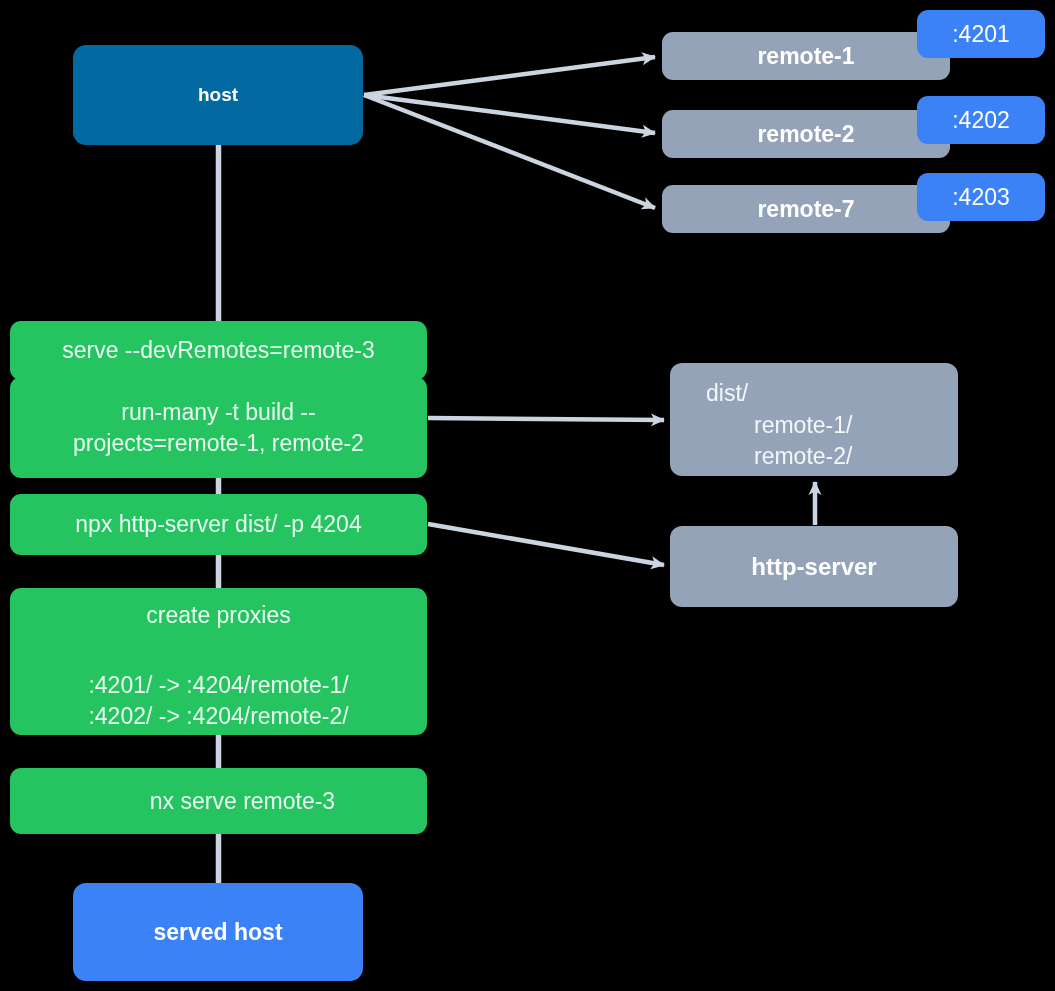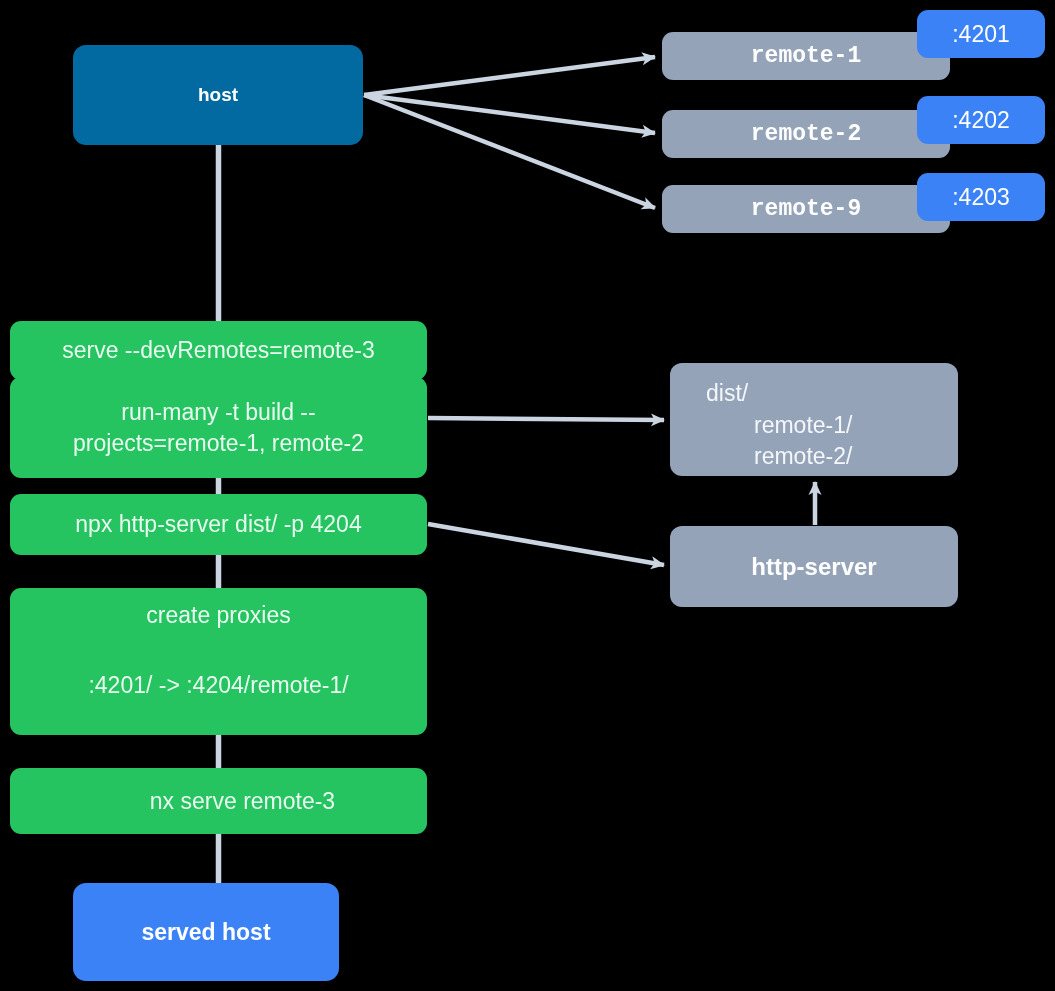--- a/index.html
+++ b/index.html
@@ -21,21 +21,21 @@
     box-sizing: border-box;
   }
   .node-host {
     left: 73px; top: 45px; width: 290px; height: 100px;
     background: #0369a1; border-radius: 13px;
     font-weight: bold; font-size: 19px;
   }
   .remote {
     left: 662px; width: 288px; height: 48px;
     background: #94a3b8; border-radius: 11px;
-    font-weight: bold; font-size: 23px; font-family: Liberation Mono, monospace;
+    font-weight: bold; font-size: 23px;
   }
   .remote-1 { top: 32px; }
   .remote-2 { top: 110px; }
   .remote-3 { top: 185px; }
   .badge {
     left: 917px; width: 128px; height: 48px;
     background: #3b82f6; border-radius: 11px;
     font-size: 23px; font-weight: 500; align-items: center;
   }
   .badge-1 { top: 10px; }
@@ -62,21 +62,21 @@
     padding: 15px 0 0 36px; justify-content: flex-start;
   }
   .node-dist span { display: block; }
   .node-dist .indent { padding-left: 48px; text-align: right; }
   .node-http {
     left: 670px; top: 526px; width: 288px; height: 81px;
     background: #94a3b8; border-radius: 12px;
     font-weight: bold; font-size: 24px;
   }
   .node-served {
-    left: 73px; top: 883px; width: 266px; height: 98px;
+    left: 73px; top: 883px; width: 290px; height: 98px;
     background: #3b82f6; border-radius: 13px;
     font-weight: bold; font-size: 23px;
   }
 </style>
 </head>
 <body>
 
 <div class="canvas">
 
   <svg class="edges" width="1055" height="991" viewBox="0 0 1055 991">
@@ -98,21 +98,21 @@
     <span>host</span>
   </div>
 
   <div class="node remote remote-1">
     <span>remote-1</span>
   </div>
   <div class="node remote remote-2">
     <span>remote-2</span>
   </div>
   <div class="node remote remote-3">
-    <span>remote-9</span>
+    <span>remote-7</span>
   </div>
 
   <div class="node badge badge-1">
     <span>:4201</span>
   </div>
   <div class="node badge badge-2">
     <span>:4202</span>
   </div>
   <div class="node badge badge-3">
     <span>:4203</span>
@@ -127,20 +127,21 @@
     <span>projects=remote-1, remote-2</span>
   </div>
 
   <div class="node cmd cmd-3">
     <span>npx http-server dist/ -p 4204</span>
   </div>
 
   <div class="node cmd cmd-4">
     <span class="cmd-title">create proxies</span>
     <span>:4201/ -&gt; :4204/remote-1/</span>
+    <span>:4202/ -&gt; :4204/remote-2/</span>
   </div>
 
   <div class="node cmd cmd-5">
     <span>nx serve remote-3</span>
   </div>
 
   <div class="node node-dist">
     <span>dist/</span>
     <span class="indent">remote-1/</span>
     <span class="indent">remote-2/</span>

